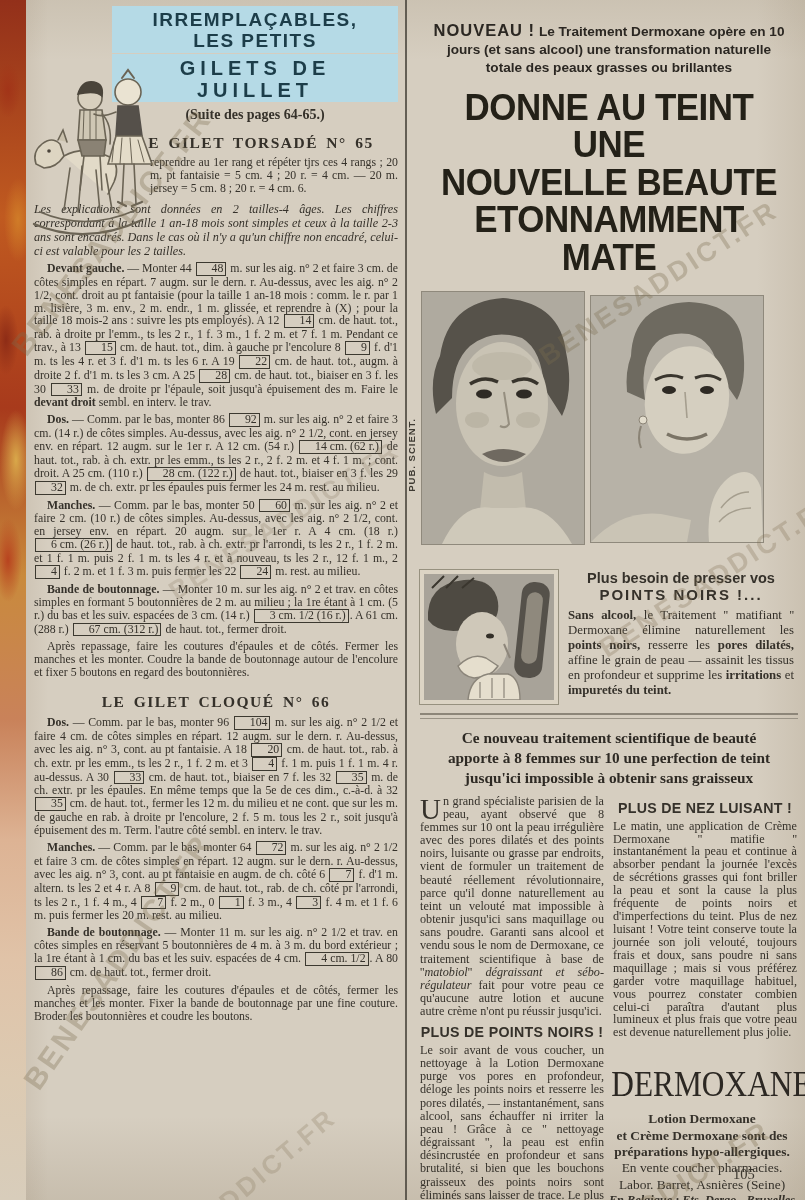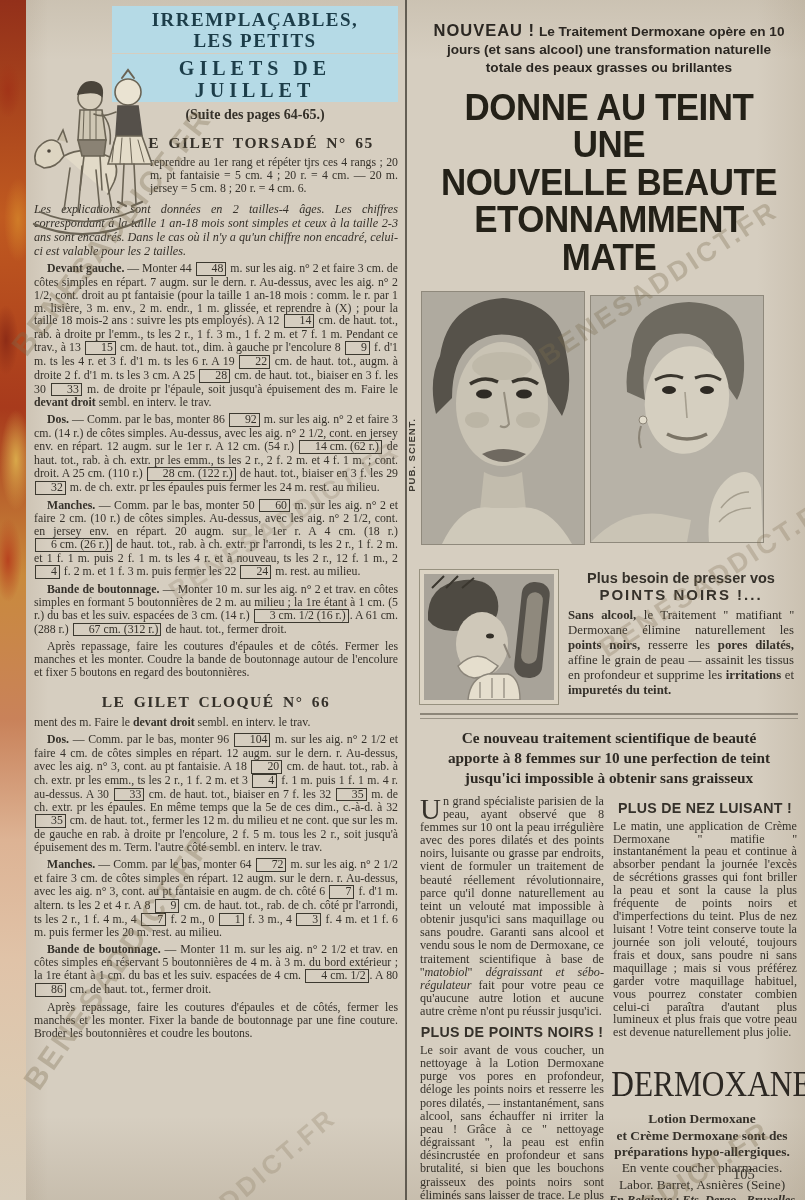--- a/index.html
+++ b/index.html
@@ -15,21 +15,21 @@
          radial-gradient(18px 40px at 8px 90px, #a23418 0%, rgba(0,0,0,0) 70%),
          radial-gradient(20px 60px at 18px 220px, #d07c28 0%, rgba(0,0,0,0) 70%),
          radial-gradient(18px 50px at 6px 340px, #8e2c16 0%, rgba(0,0,0,0) 70%),
          radial-gradient(22px 70px at 16px 460px, #d9a84a 0%, rgba(0,0,0,0) 72%),
          radial-gradient(20px 60px at 8px 560px, #b8431f 0%, rgba(0,0,0,0) 70%),
          linear-gradient(180deg,#93301a 0%, #c05a20 18%, #a83a1c 34%, #c98a3c 48%, #c9825a 60%, #ddb394 70%, #e0c3a8 80%, #dccab2 90%, #d8cdbb 100%);}
   .divider{position:absolute;left:405px;top:0;width:2px;height:1200px;background:#3e3a31;opacity:.75;}
   
   .left-col{position:absolute;left:34px;top:6px;width:364px;font-size:11.8px;line-height:1.1;}
   .lc-header{margin-left:78px;text-align:center;}
-  .hl{display:inline-block;background:#b5dae6;color:#1c3d49;font-family:Liberation Serif, serif;
+  .hl{display:inline-block;background:#b5dae6;color:#1c3d49;font-family:Liberation Sans, sans-serif;
       font-weight:bold;line-height:1.12;padding:3px 23px 1px;}
   .hl1{font-size:19px;letter-spacing:1.5px;}
   .hl2{font-size:20px;letter-spacing:5px;margin-top:1px;}
   .lc-suite{margin-left:78px;text-align:center;font-weight:bold;font-size:14px;margin-top:5px;}
   .lc-title{text-align:center;font-weight:bold;font-size:15.5px;letter-spacing:1.5px;word-spacing:3px;margin:11px 0 5px 78px;}
   .lc-title2{text-align:center;font-weight:bold;font-size:15.5px;letter-spacing:1.5px;word-spacing:3px;margin:14px 0 6px 0;}
   .illus{position:absolute;left:-14px;top:46px;width:146px;height:198px;}
   .lc-intro{margin-left:116px;text-align:justify;margin-top:2px;}
   .lc-note{font-style:italic;text-align:justify;margin-top:7px;font-size:12.2px;line-height:1.15;}
   p.lc{margin:4px 0 0;text-indent:13px;text-align:justify;}
@@ -133,21 +133,20 @@
   <div class="lc-intro">reprendre au 1er rang et répéter tjrs ces 4 rangs ; 20 m. pt fantaisie = 5 cm. 4 ; 20 r. = 4 cm. — 20 m. jersey = 5 cm. 8 ; 20 r. = 4 cm. 6.</div>
   <div class="lc-note">Les explications sont données en 2 tailles-4 âges. Les chiffres correspondant à la taille 1 an-18 mois sont simples et ceux à la taille 2-3 ans sont encadrés. Dans le cas où il n'y a qu'un chiffre non encadré, celui-ci est valable pour les 2 tailles.</div>
 
   <p class="lc"><b>Devant gauche.</b> — Monter 44 <span class="boxed">48</span> m. sur les aig. n° 2 et faire 3 cm. de côtes simples en répart. 7 augm. sur le dern. r. Au-dessus, avec les aig. n° 2 1/2, cont. droit au pt fantaisie (pour la taille 1 an-18 mois : comm. le r. par 1 m. lisière, 3 m. env., 2 m. endr., 1 m. glissée, et reprendre à (X) ; pour la taille 18 mois-2 ans : suivre les pts employés). A 12 <span class="boxed">14</span> cm. de haut. tot., rab. à droite pr l'emm., ts les 2 r., 1 f. 3 m., 1 f. 2 m. et 7 f. 1 m. Pendant ce trav., à 13 <span class="boxed">15</span> cm. de haut. tot., dim. à gauche pr l'encolure 8 <span class="boxed">9</span> f. d'1 m. ts les 4 r. et 3 f. d'1 m. ts les 6 r. A 19 <span class="boxed">22</span> cm. de haut. tot., augm. à droite 2 f. d'1 m. ts les 3 cm. A 25 <span class="boxed">28</span> cm. de haut. tot., biaiser en 3 f. les 30 <span class="boxed">33</span> m. de droite pr l'épaule, soit jusqu'à épuisement des m. Faire le <b>devant droit</b> sembl. en interv. le trav.</p>
   <p class="lc"><b>Dos.</b> — Comm. par le bas, monter 86 <span class="boxed">92</span> m. sur les aig. n° 2 et faire 3 cm. (14 r.) de côtes simples. Au-dessus, avec les aig. n° 2 1/2, cont. en jersey env. en répart. 12 augm. sur le 1er r. A 12 cm. (54 r.) <span class="boxed">14 cm. (62 r.)</span> de haut. tot., rab. à ch. extr. pr les emm., ts les 2 r., 2 f. 2 m. et 4 f. 1 m. ; cont. droit. A 25 cm. (110 r.) <span class="boxed">28 cm. (122 r.)</span> de haut. tot., biaiser en 3 f. les 29 <span class="boxed">32</span> m. de ch. extr. pr les épaules puis fermer les 24 m. rest. au milieu.</p>
   <p class="lc"><b>Manches.</b> — Comm. par le bas, monter 50 <span class="boxed">60</span> m. sur les aig. n° 2 et faire 2 cm. (10 r.) de côtes simples. Au-dessus, avec les aig. n° 2 1/2, cont. en jersey env. en répart. 20 augm. sur le 1er r. A 4 cm. (18 r.) <span class="boxed">6 cm. (26 r.)</span> de haut. tot., rab. à ch. extr. pr l'arrondi, ts les 2 r., 1 f. 2 m. et 1 f. 1 m. puis 2 f. 1 m. ts les 4 r. et à nouveau, ts les 2 r., 12 f. 1 m., 2 <span class="boxed">4</span> f. 2 m. et 1 f. 3 m. puis fermer les 22 <span class="boxed">24</span> m. rest. au milieu.</p>
   <p class="lc"><b>Bande de boutonnage.</b> — Monter 10 m. sur les aig. n° 2 et trav. en côtes simples en formant 5 boutonnières de 2 m. au milieu ; la 1re étant à 1 cm. (5 r.) du bas et les suiv. espacées de 3 cm. (14 r.) <span class="boxed">3 cm. 1/2 (16 r.)</span>. A 61 cm. (288 r.) <span class="boxed">67 cm. (312 r.)</span> de haut. tot., fermer droit.</p>
   <p class="lc">Après repassage, faire les coutures d'épaules et de côtés. Fermer les manches et les monter. Coudre la bande de boutonnage autour de l'encolure et fixer 5 boutons en regard des boutonnières.</p>
 
   <div class="lc-title2">LE GILET CLOQUÉ N° 66</div>
-  <p class="lc-noind">ment des m. Faire le <b>devant droit</b> sembl. en interv. le trav.</p>
   <p class="lc"><b>Dos.</b> — Comm. par le bas, monter 96 <span class="boxed">104</span> m. sur les aig. n° 2 1/2 et faire 4 cm. de côtes simples en répart. 12 augm. sur le dern. r. Au-dessus, avec les aig. n° 3, cont. au pt fantaisie. A 18 <span class="boxed">20</span> cm. de haut. tot., rab. à ch. extr. pr les emm., ts les 2 r., 1 f. 2 m. et 3 <span class="boxed">4</span> f. 1 m. puis 1 f. 1 m. 4 r. au-dessus. A 30 <span class="boxed">33</span> cm. de haut. tot., biaiser en 7 f. les 32 <span class="boxed">35</span> m. de ch. extr. pr les épaules. En même temps que la 5e de ces dim., c.-à-d. à 32 <span class="boxed">35</span> cm. de haut. tot., fermer les 12 m. du milieu et ne cont. que sur les m. de gauche en rab. à droite pr l'encolure, 2 f. 5 m. tous les 2 r., soit jusqu'à épuisement des m. Term. l'autre côté sembl. en interv. le trav.</p>
   <p class="lc"><b>Manches.</b> — Comm. par le bas, monter 64 <span class="boxed">72</span> m. sur les aig. n° 2 1/2 et faire 3 cm. de côtes simples en répart. 12 augm. sur le dern. r. Au-dessus, avec les aig. n° 3, cont. au pt fantaisie en augm. de ch. côté 6 <span class="boxed">7</span> f. d'1 m. altern. ts les 2 et 4 r. A 8 <span class="boxed">9</span> cm. de haut. tot., rab. de ch. côté pr l'arrondi, ts les 2 r., 1 f. 4 m., 4 <span class="boxed">7</span> f. 2 m., 0 <span class="boxed">1</span> f. 3 m., 4 <span class="boxed">3</span> f. 4 m. et 1 f. 6 m. puis fermer les 20 m. rest. au milieu.</p>
   <p class="lc"><b>Bande de boutonnage.</b> — Monter 11 m. sur les aig. n° 2 1/2 et trav. en côtes simples en réservant 5 boutonnières de 4 m. à 3 m. du bord extérieur ; la 1re étant à 1 cm. du bas et les suiv. espacées de 4 cm. <span class="boxed">4 cm. 1/2</span>. A 80 <span class="boxed">86</span> cm. de haut. tot., fermer droit.</p>
   <p class="lc">Après repassage, faire les coutures d'épaules et de côtés, fermer les manches et les monter. Fixer la bande de boutonnage par une fine couture. Broder les boutonnières et coudre les boutons.</p>
 </div>
 
 <div class="right-col">
 
   <div class="ad-topline"><b>NOUVEAU !</b> Le Traitement Dermoxane opère en 10 jours (et sans alcool) une transformation naturelle totale des peaux grasses ou brillantes</div>
 

